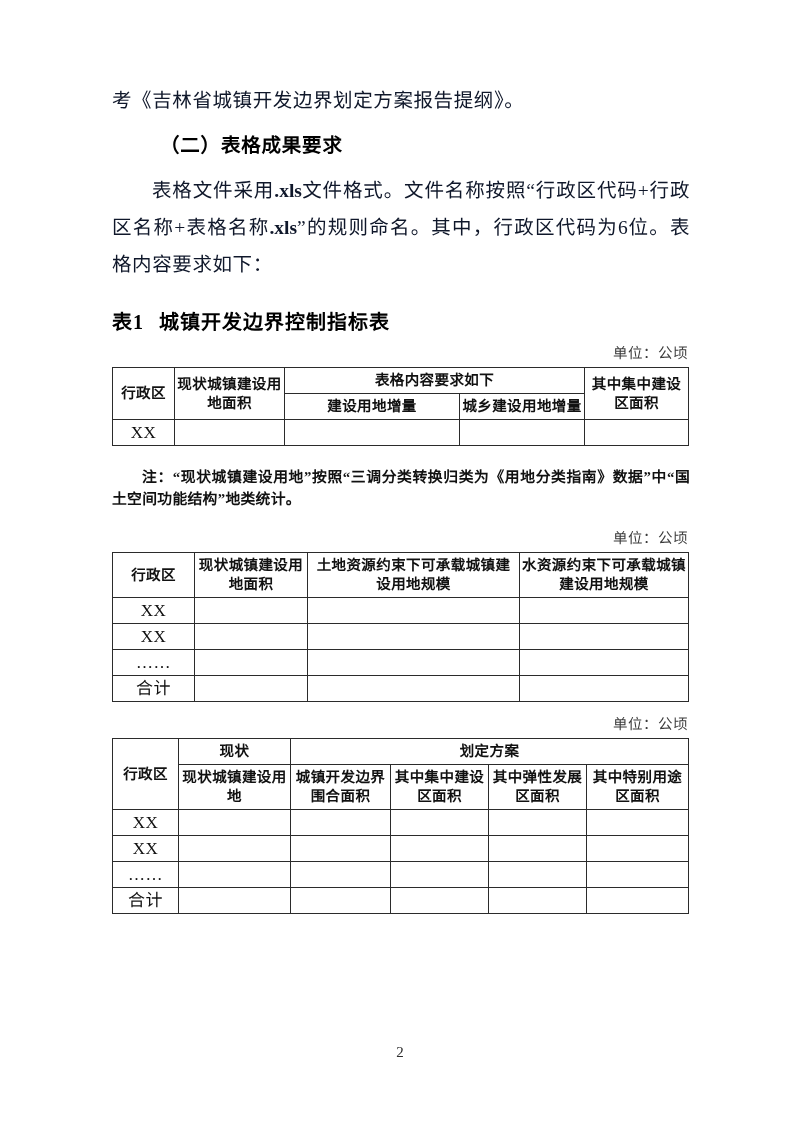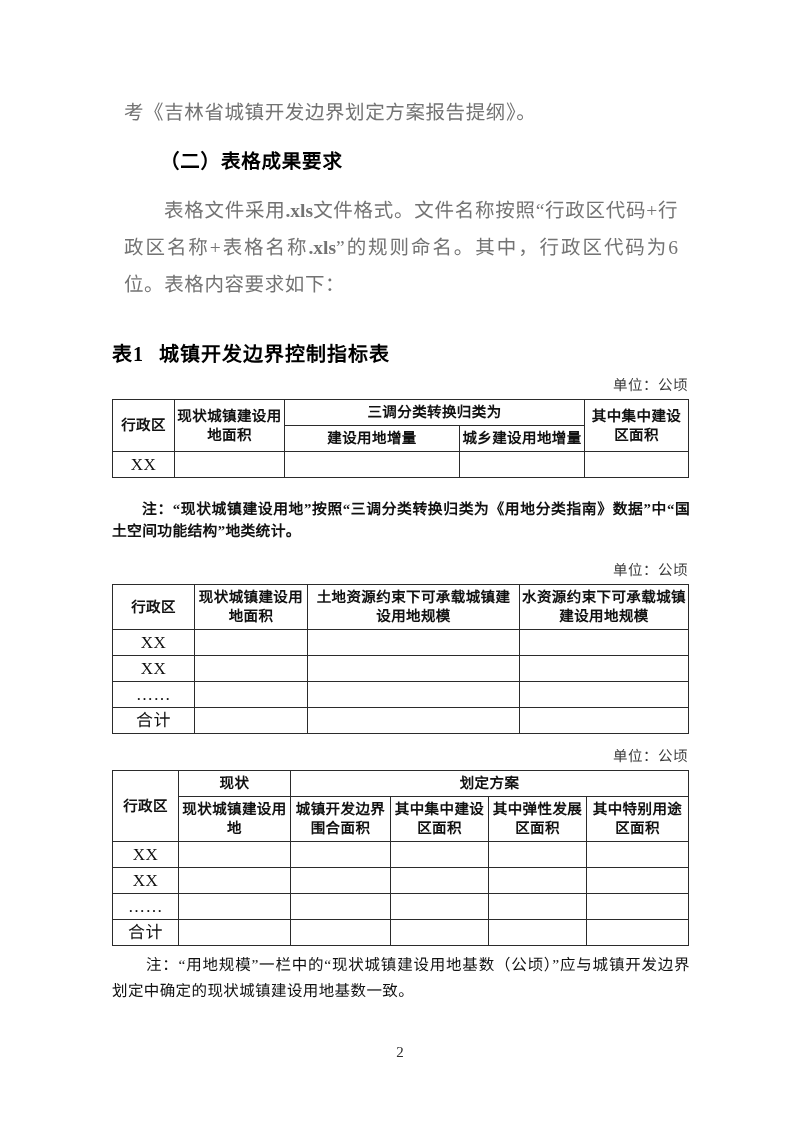--- a/index.html
+++ b/index.html
@@ -30,22 +30,22 @@
     top: 82px;
     width: 578px;
   }
 
   
   .para {
     font-size: 19.5px;
     line-height: 37px;
     letter-spacing: 0.6px;
     text-align: justify;
-    margin: 12px;
-    color: #737373;
+    margin: 0;
+    color: #0f172a;
   }
   .para.indent {
     text-indent: 40px;
   }
   .para .lat {
     font-family: "Liberation Serif", serif;
     font-weight: 700;
     letter-spacing: 0;
   }
   .para .num {
@@ -179,21 +179,21 @@
         <col style="width:62px">
         <col style="width:110px">
         <col style="width:175px">
         <col style="width:125px">
         <col style="width:104px">
       </colgroup>
       <tbody>
         <tr>
           <td class="hdr" rowspan="2">行政区</td>
           <td class="hdr" rowspan="2">现状城镇建设用地面积</td>
-          <td class="hdr" colspan="2">三调分类转换归类为</td>
+          <td class="hdr" colspan="2">表格内容要求如下</td>
           <td class="hdr" rowspan="2">其中集中建设区面积</td>
         </tr>
         <tr>
           <td class="hdr">建设用地增量</td>
           <td class="hdr">城乡建设用地增量</td>
         </tr>
         <tr>
           <td class="rowlabel">XX</td>
           <td class="cell">&nbsp;</td>
           <td class="cell">&nbsp;</td>
@@ -304,18 +304,17 @@
           <td class="rowlabel">合计</td>
           <td class="cell">&nbsp;</td>
           <td class="cell">&nbsp;</td>
           <td class="cell">&nbsp;</td>
           <td class="cell">&nbsp;</td>
           <td class="cell">&nbsp;</td>
         </tr>
       </tbody>
     </table>
 
-    <p class="note-plain">注：“用地规模”一栏中的“现状城镇建设用地基数（公顷）”应与城镇开发边界划定中确定的现状城镇建设用地基数一致。</p>
 
   </div>
 
   <div class="page-number">2</div>
 </div>
 
 </body></html>

